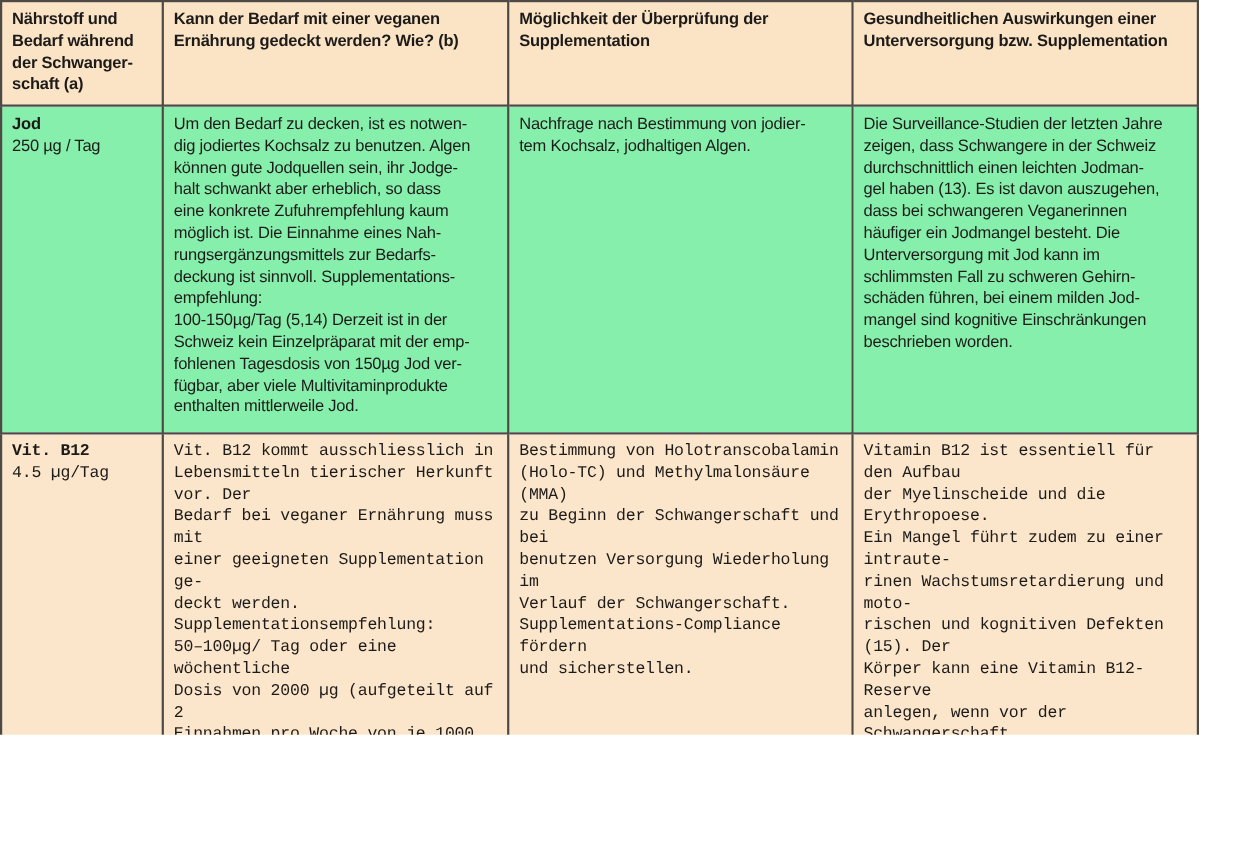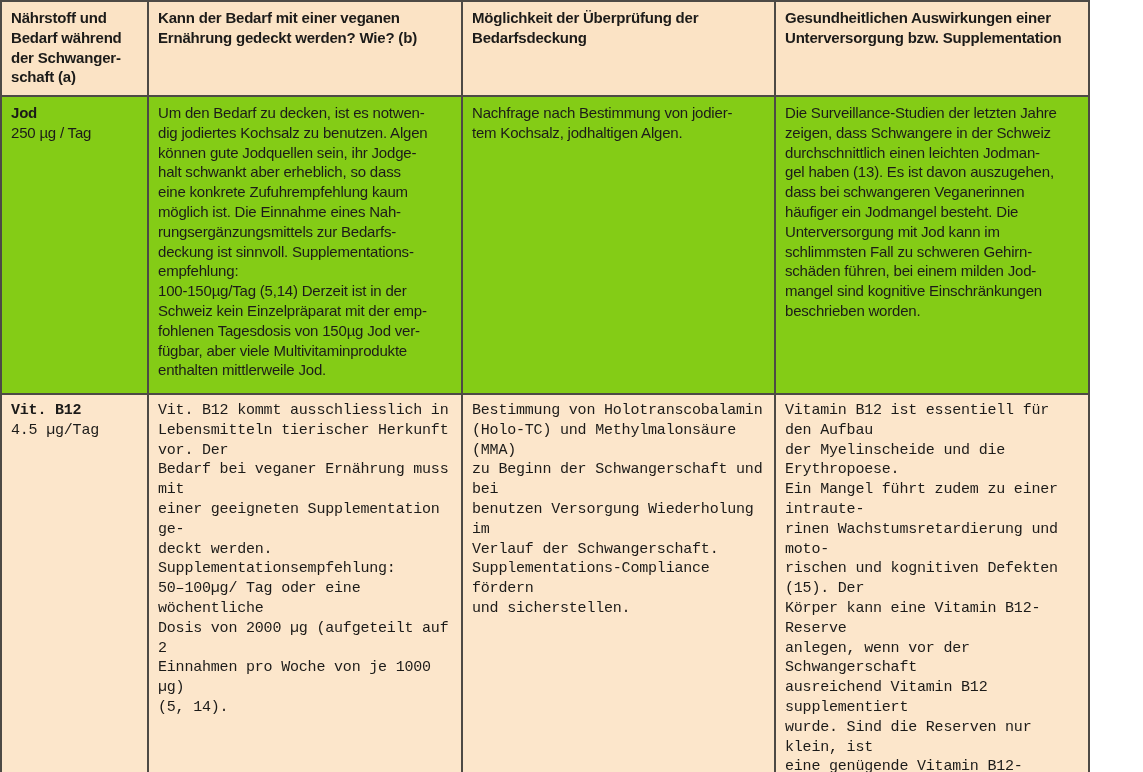--- a/index.html
+++ b/index.html
@@ -7,21 +7,21 @@
     padding: 0;
     background: #ffffff;
     width: 1143px;
     height: 772px;
     font-family: "Liberation Sans", sans-serif;
     color: #1c1b19;
   }
   .page {
     position: relative;
     width: 1143px;
-    height: 772px;
+    height: 668px;
     background: #ffffff;
     overflow: hidden;
   }
   table.nutrient-table {
     border-collapse: collapse;
     table-layout: fixed;
     width: 1088px;
     margin: 0;
   }
   table.nutrient-table col.c1 { width: 147px; }
@@ -37,21 +37,21 @@
     line-height: 19.8px;
     letter-spacing: -0.2px;
     white-space: pre-line;
     overflow: hidden;
   }
   table.nutrient-table tr.bottom-edge td { border-bottom-width: 3px; font-family: Liberation Mono, monospace; }
   th.hdr {
     background: #fbe3c5;
     font-weight: bold;
   }
-  tr.row-odd td { background: #84cc16; }
+  tr.row-odd td { background: #86efac; }
   tr.row-even td { background: #fce6cb; }
   th.hdr { height: 81px; }
   tr.row-odd td { height: 284px; }
   tr.row-even td { height: 349px; }
   .nutrient-name { font-weight: bold; white-space: pre-line; }
   .nutrient-dose { white-space: pre-line; }
 </style>
 </head>
 <body>
 
@@ -65,21 +65,21 @@
     </colgroup>
     <tbody>
         <tr>
       <th class="hdr">Nährstoff und
 Bedarf während
 der Schwanger-
 schaft (a)</th>
       <th class="hdr">Kann der Bedarf mit einer veganen
 Ernährung gedeckt werden? Wie? (b)</th>
       <th class="hdr">Möglichkeit der Überprüfung der
-Bedarfsdeckung</th>
+Supplementation</th>
       <th class="hdr">Gesundheitlichen Auswirkungen einer
 Unterversorgung bzw. Supplementation</th>
     </tr>
     <tr class="row-odd">
       <td><span class="nutrient-name">Jod</span>
 <span class="nutrient-dose">250 µg / Tag</span></td>
       <td>Um den Bedarf zu decken, ist es notwen-
 dig jodiertes Kochsalz zu benutzen. Algen
 können gute Jodquellen sein, ihr Jodge-
 halt schwankt aber erheblich, so dass

